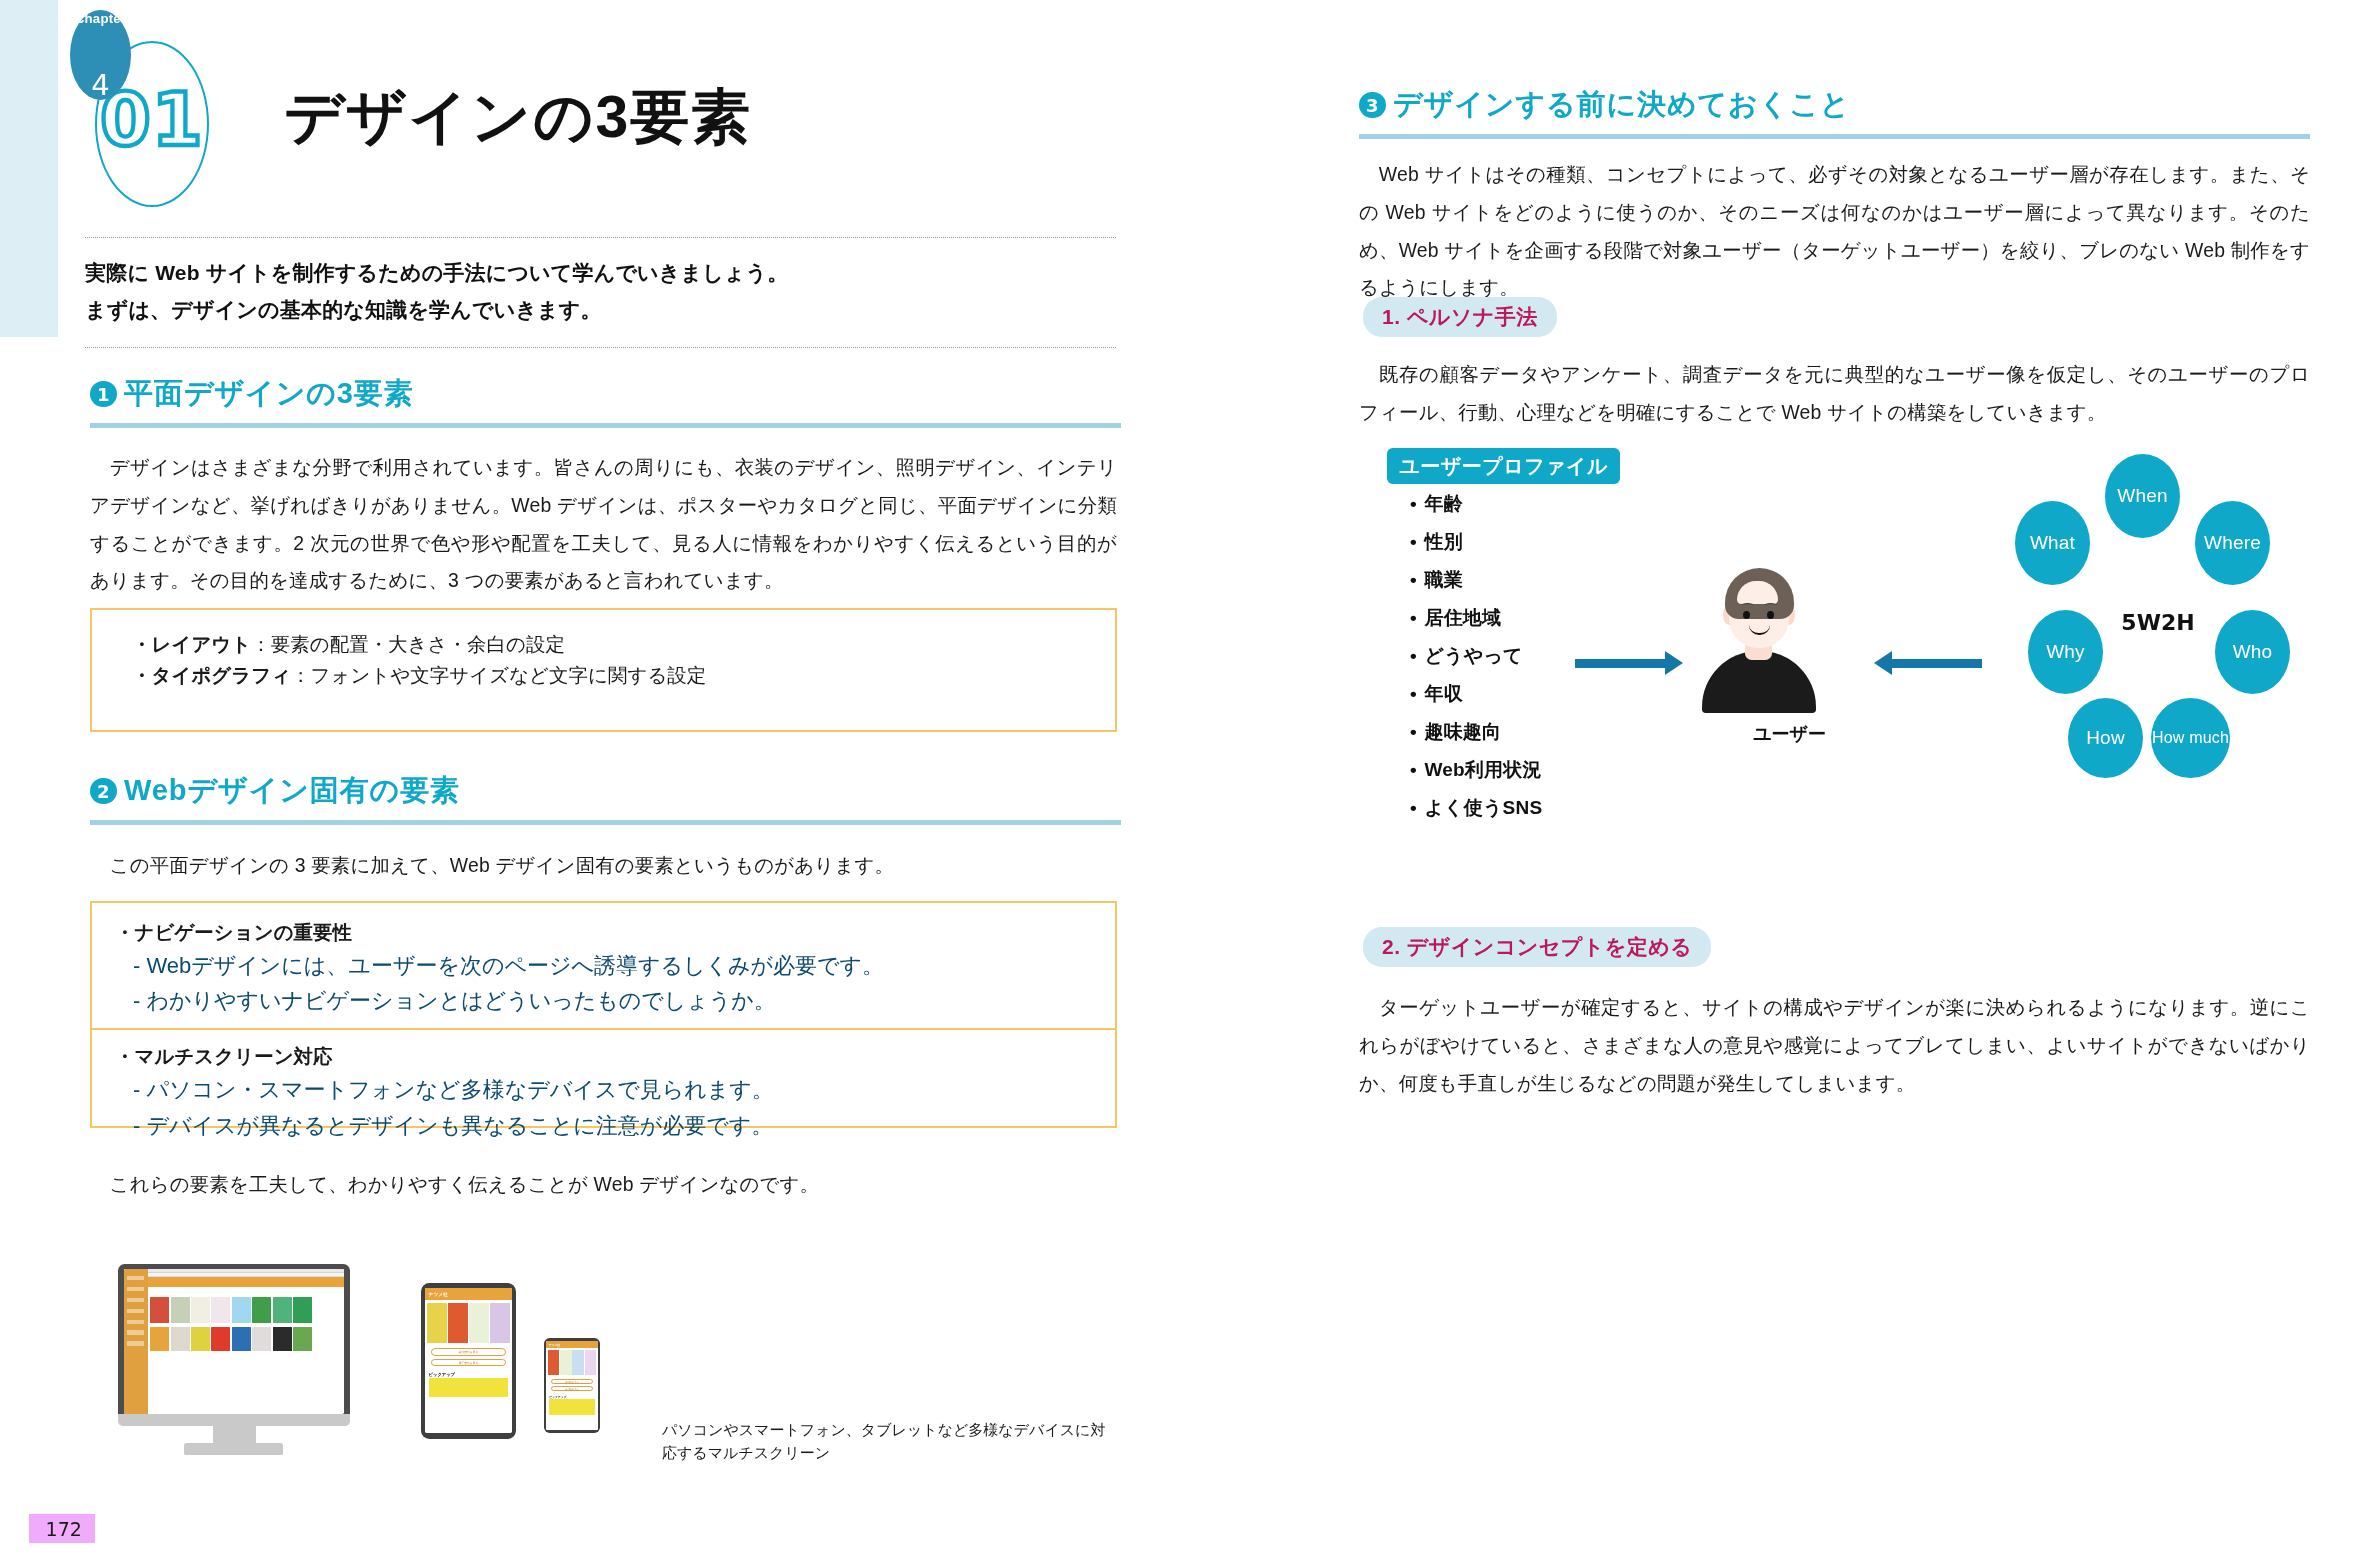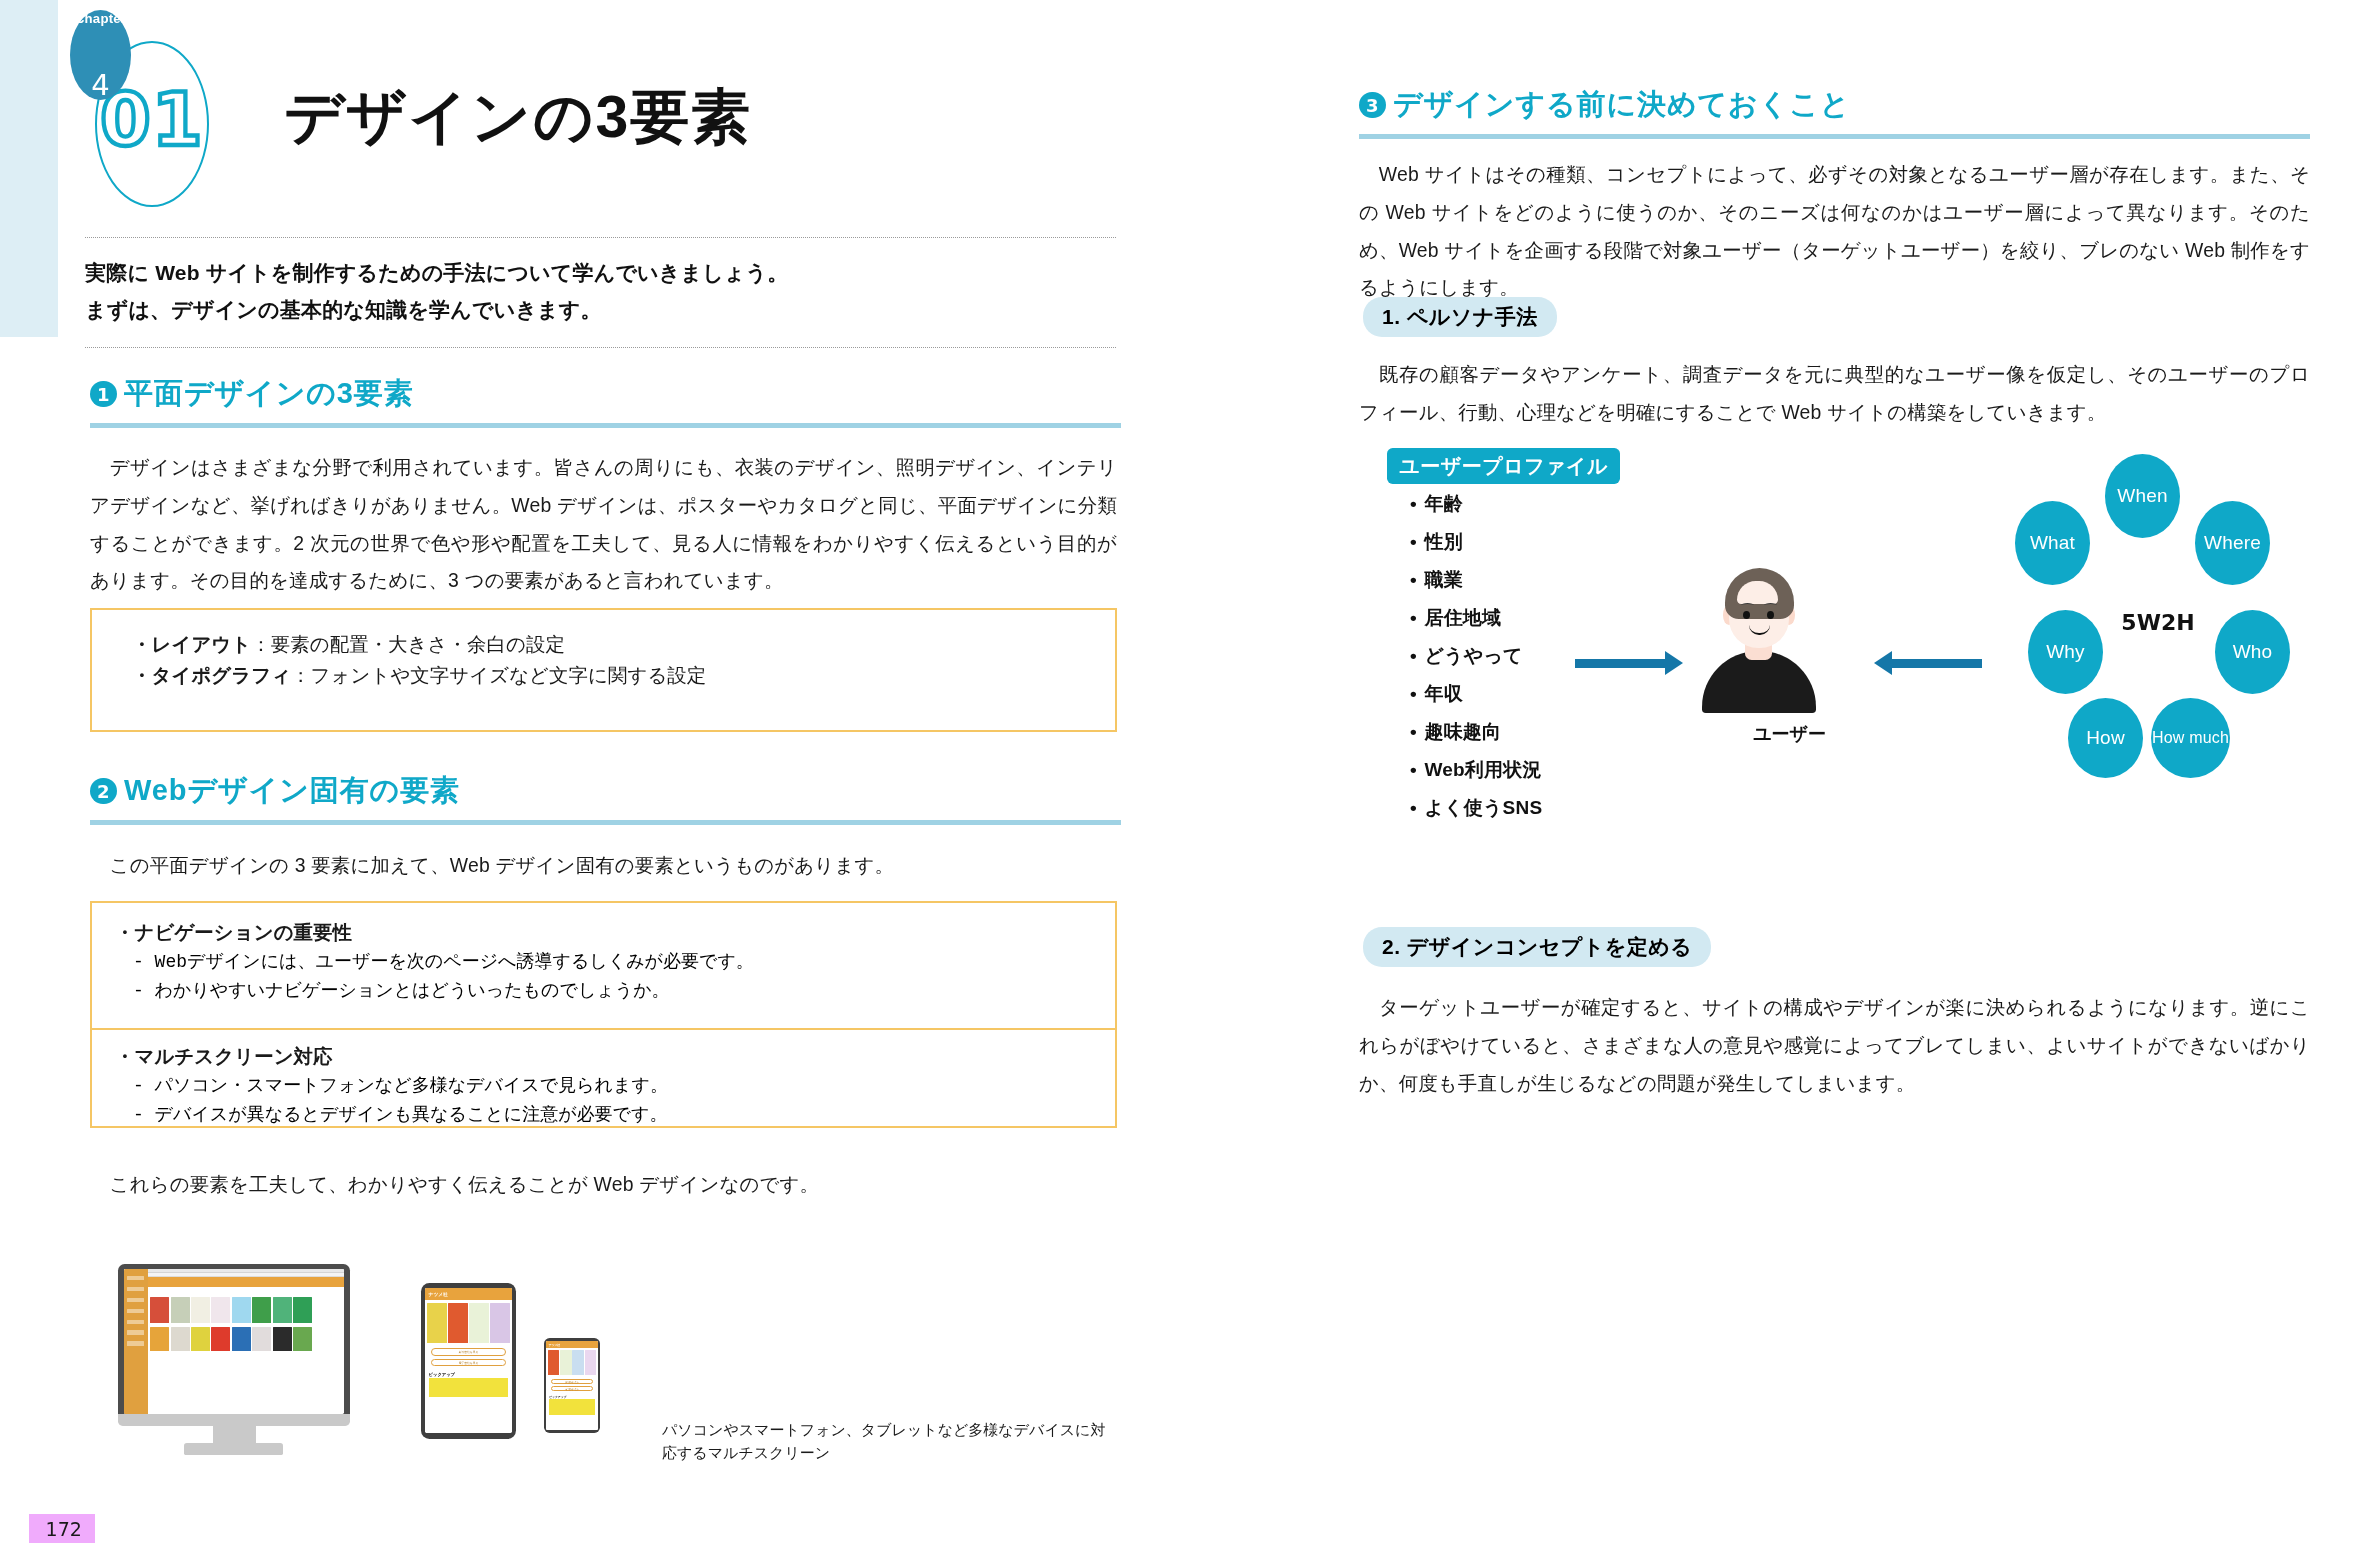--- a/index.html
+++ b/index.html
@@ -79,21 +79,21 @@
     line-height: 1.95; letter-spacing: 0.2px; text-align: justify;
   }
 
   
   .ybox {
     position: absolute; border: 2.4px solid #f4c killed; background: #fff;
   }
   .ybox { border: 2.4px solid #f5c664; }
   .ybox .bi { font-size: 19.4px; color: #1a1a1a; line-height: 1.6; letter-spacing: 0.1px; }
   .ybox .bi b { font-weight: 700; }
-  .ybox .sub { font-size: 18px; color: #000000; line-height: 1.6; padding-left: 18px; font-family: Liberation Mono, monospace; }
+  .ybox .sub { font-size: 22px; color: #0c4a6e; line-height: 1.6; padding-left: 18px; }
 
   
   .devices { position: absolute; left: 118px; top: 1258px; width: 530px; height: 208px; }
 
   .monitor { position: absolute; left: 0; top: 5.7px; width: 232px; }
   .mon-bezel { width: 232px; height: 156px; background: #4c4c4c; border-radius: 6.6px; padding: 5.7px; }
   .mon-screen { width: 100%; height: 100%; background: #fff; border-radius: 1.4px; overflow: hidden; position: relative; }
   .mon-base-neck { position: absolute; left: 95px; top: 156px; width: 43px; height: 23px; background: #c9c9c9; }
   .mon-base-foot { position: absolute; left: 66px; top: 179px; width: 99px; height: 12.3px; background: #c9c9c9; border-radius: 2.8px 2.8px 1.4px 1.4px; }
   .mon-chin { position: absolute; left: 0; top: 150px; width: 232px; height: 12.3px; background: #c9c9c9; border-radius: 0 0 4.7px 4.7px; }
@@ -130,21 +130,21 @@
     background: #f0abfc; color: #1a1a1a; font-size: 19px;
     display: flex; align-items: center; padding: 0 13.2px;
     font-family: "DejaVu Sans", sans-serif;
   }
   .pgnum.left  { left: 29px; justify-content: flex-end; }
 
   
   .sub-pill {
     position: absolute;
     display: inline-flex; align-items: center;
-    background: #d2e9f2; color: #000000;
+    background: #d2e9f2; color: #be185d;
     border-radius: 19px; padding: 6.2px 19px;
     font-size: 21px; font-weight: 700; letter-spacing: 0.5px; white-space: nowrap;
   }
 
   
   .up-pill {
     position: absolute; left: 1387px; top: 448px;
     background: #0fa8c8; color: #fff; border-radius: 5.7px;
     padding: 4.7px 12.3px; font-size: 20px; font-weight: 700; letter-spacing: 0.5px;
   }

